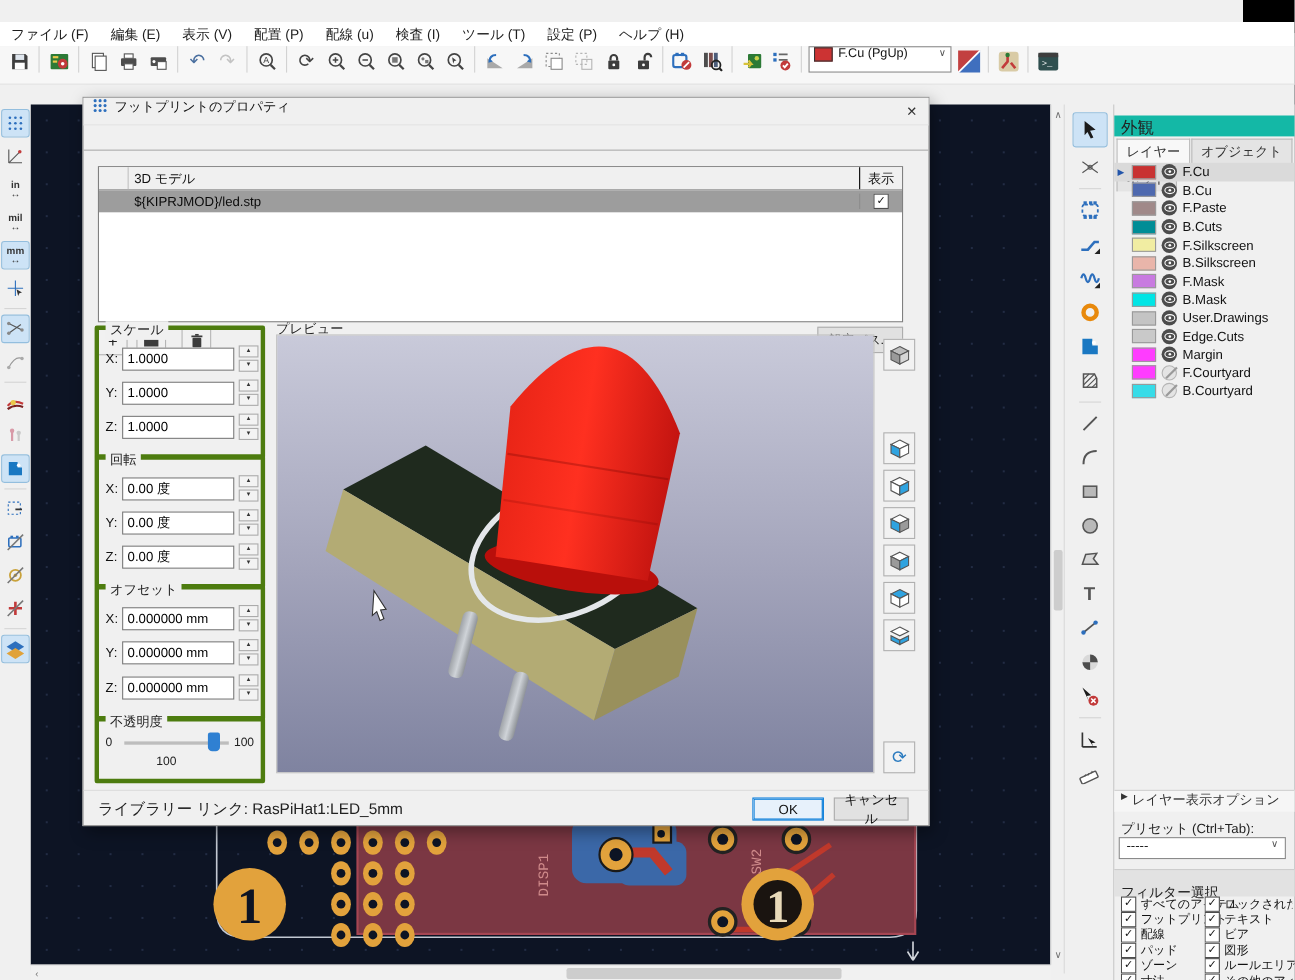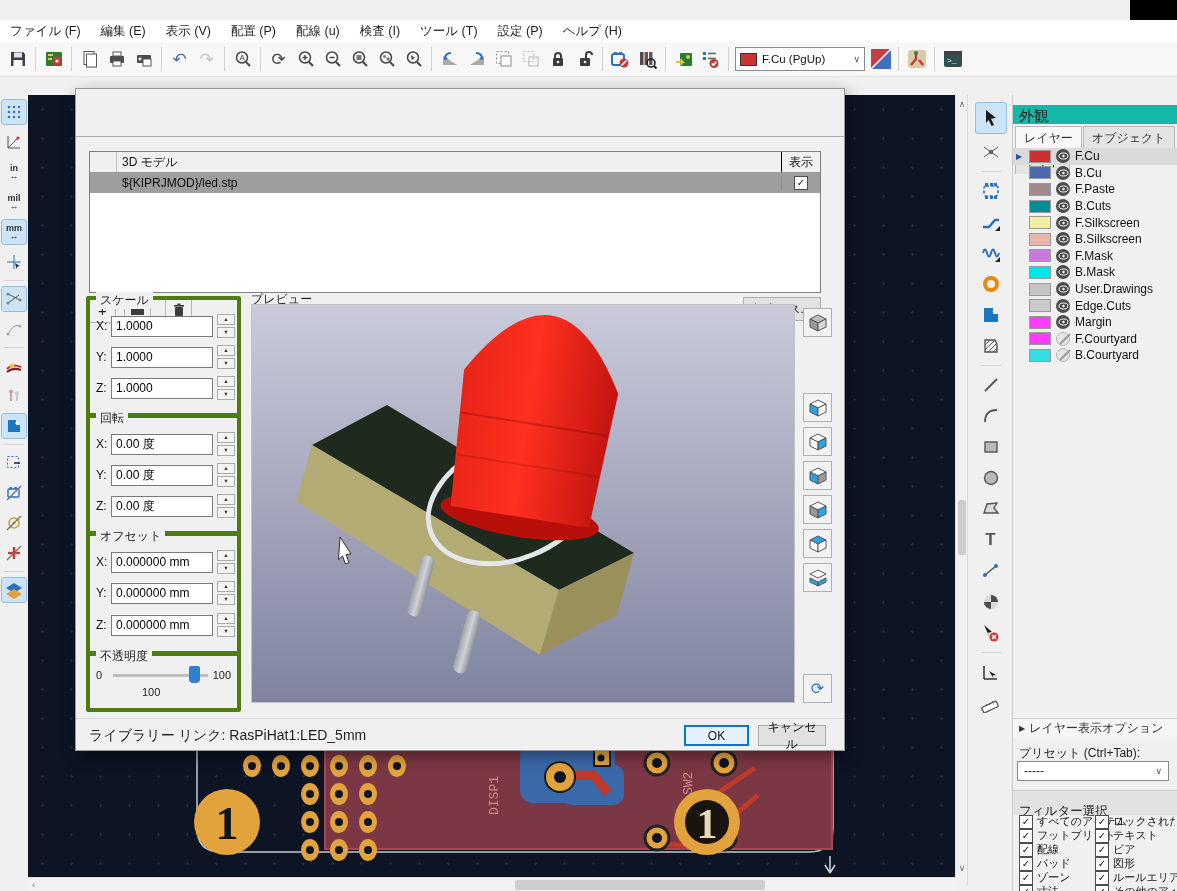--- a/index.html
+++ b/index.html
@@ -1,19 +1,19 @@
 <!DOCTYPE html>
 <html><head>
 <meta charset="utf-8">
 <style>
   html,body{margin:0;padding:0}
   body{font-family:"Liberation Sans",sans-serif;background:#888}
   #app{position:relative;width:1177px;height:891px;background:#f0f0f0;overflow:hidden}
   .abs{position:absolute}
-  .row{display:flex;align-items:center}
+  .row{display:flex;}
   
   #titlebar{left:0;top:0;width:1177px;height:20px;background:#fff}
   #title{left:28px;top:3px;font-size:12px;color:#7d7d7d}
   #menubar{left:0;top:20px;width:1177px;height:22px;background:#fff}
   .menu-item{padding:3px 10px;font-size:12.5px;color:#1d1d1d;cursor:default}
   #maintb{left:0;top:42px;width:1177px;height:34px;background:#f7f7f7;border-bottom:1px solid #e2e2e2;padding-left:4px}
   .tbtn{width:27px;height:27px;display:flex;align-items:center;justify-content:center;border-radius:2px;flex:0 0 auto}
   .sep{width:1px;height:24px;background:#d2d2d2;margin:0 4px;flex:0 0 auto}
   .glyph{font-size:17px;color:#444}
   .disabled{color:#c3c3c3}
@@ -826,20 +826,37 @@
         <span class="cb">✓</span>
         <span>寸法</span>
       </div>
     <div class="frow" style="left:82px;top:789px;width:80px">
         <span class="cb">✓</span>
         <span>その他のアイテ</span>
       </div>
   </div>
 
   <div class="abs" id="dlg">
+    <div class="abs row" id="dlg-title">
+      <svg style="margin-left:8px" width="14" height="14" viewBox="0 0 14 14">
+          <g fill="#2d6fbd">
+            <circle cx="2.5" cy="2.5" r="1.4"></circle>
+            <circle cx="7" cy="2.5" r="1.4"></circle>
+            <circle cx="11.5" cy="2.5" r="1.4"></circle>
+            <circle cx="2.5" cy="7" r="1.4"></circle>
+            <circle cx="7" cy="7" r="1.4"></circle>
+            <circle cx="11.5" cy="7" r="1.4"></circle>
+            <circle cx="2.5" cy="11.5" r="1.4"></circle>
+            <circle cx="7" cy="11.5" r="1.4"></circle>
+            <circle cx="11.5" cy="11.5" r="1.4"></circle>
+          </g>
+        </svg>
+      <span class="t">フットプリントのプロパティ</span>
+      <span class="abs" id="dlg-close">✕</span>
+    </div>
     <div class="abs" id="tabline"></div>
 
     <div class="abs" id="mtable">
       <div class="mth">
         <div class="cell-handle"></div>
         <div class="cell-model">3D モデル</div>
         <div class="cell-show">表示</div>
       </div>
       <div class="mtr">
         <div class="cell-handle" style="border-right:1px solid #8d8d8d"></div>

